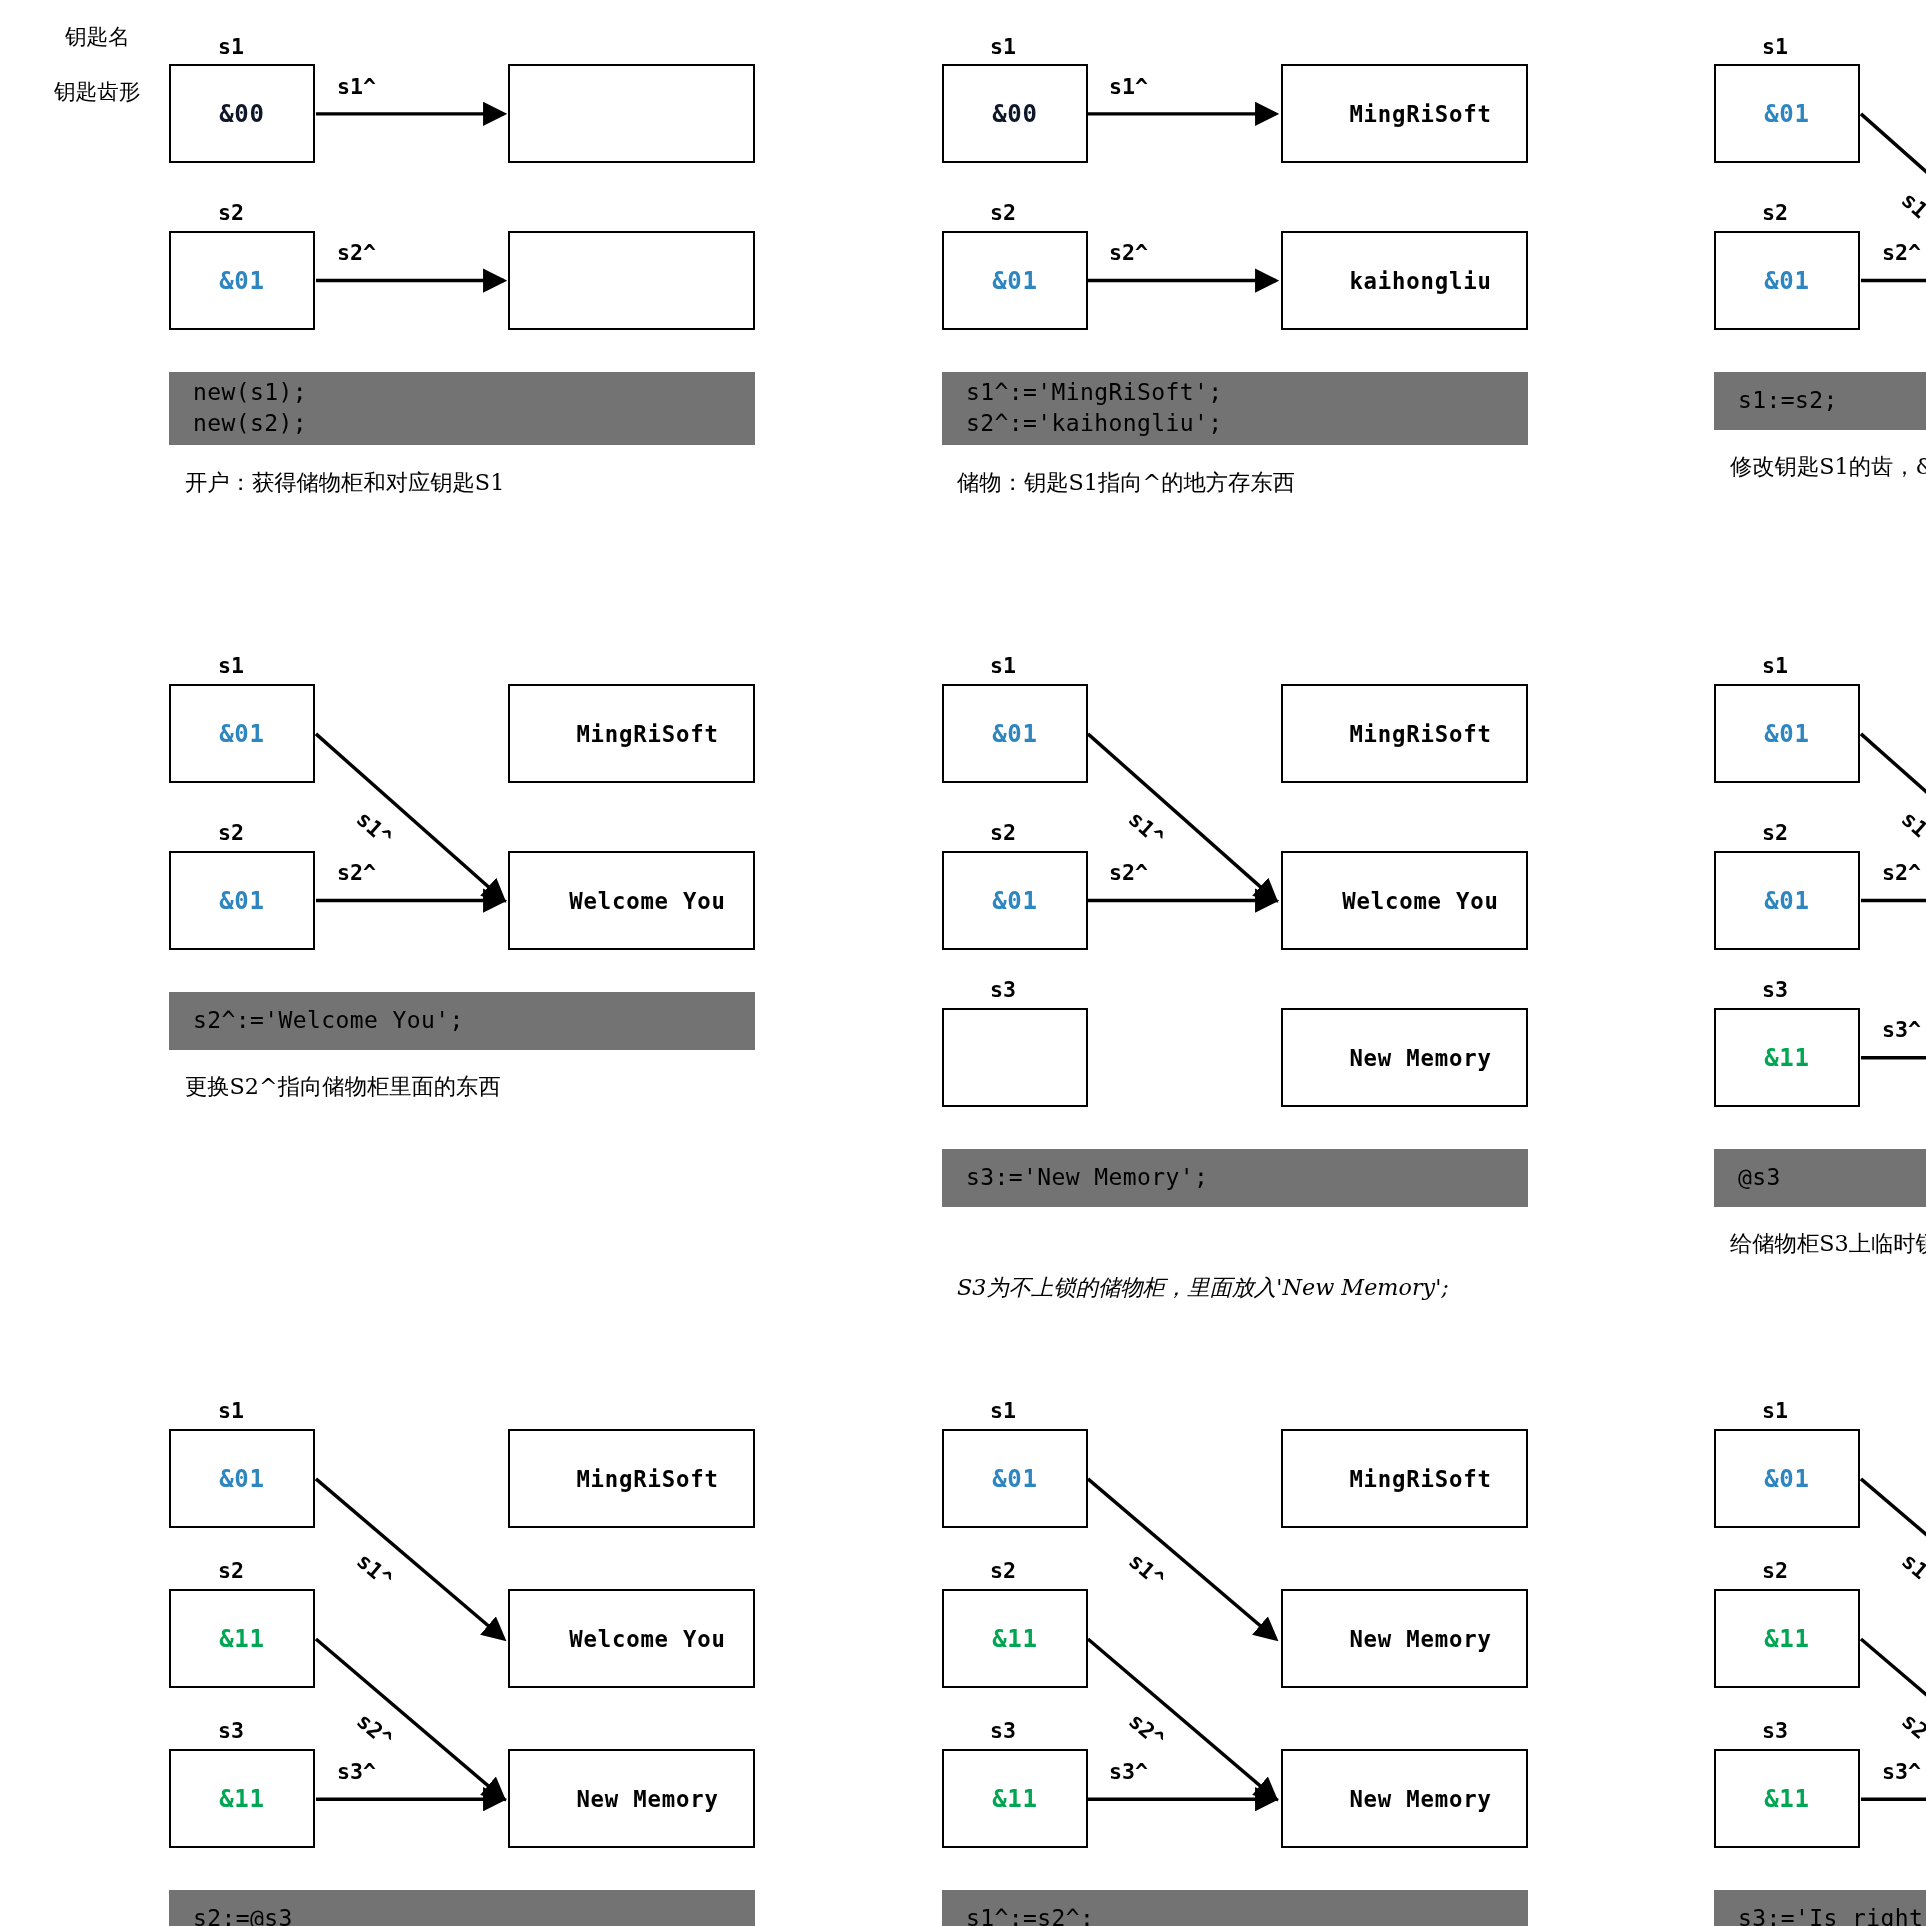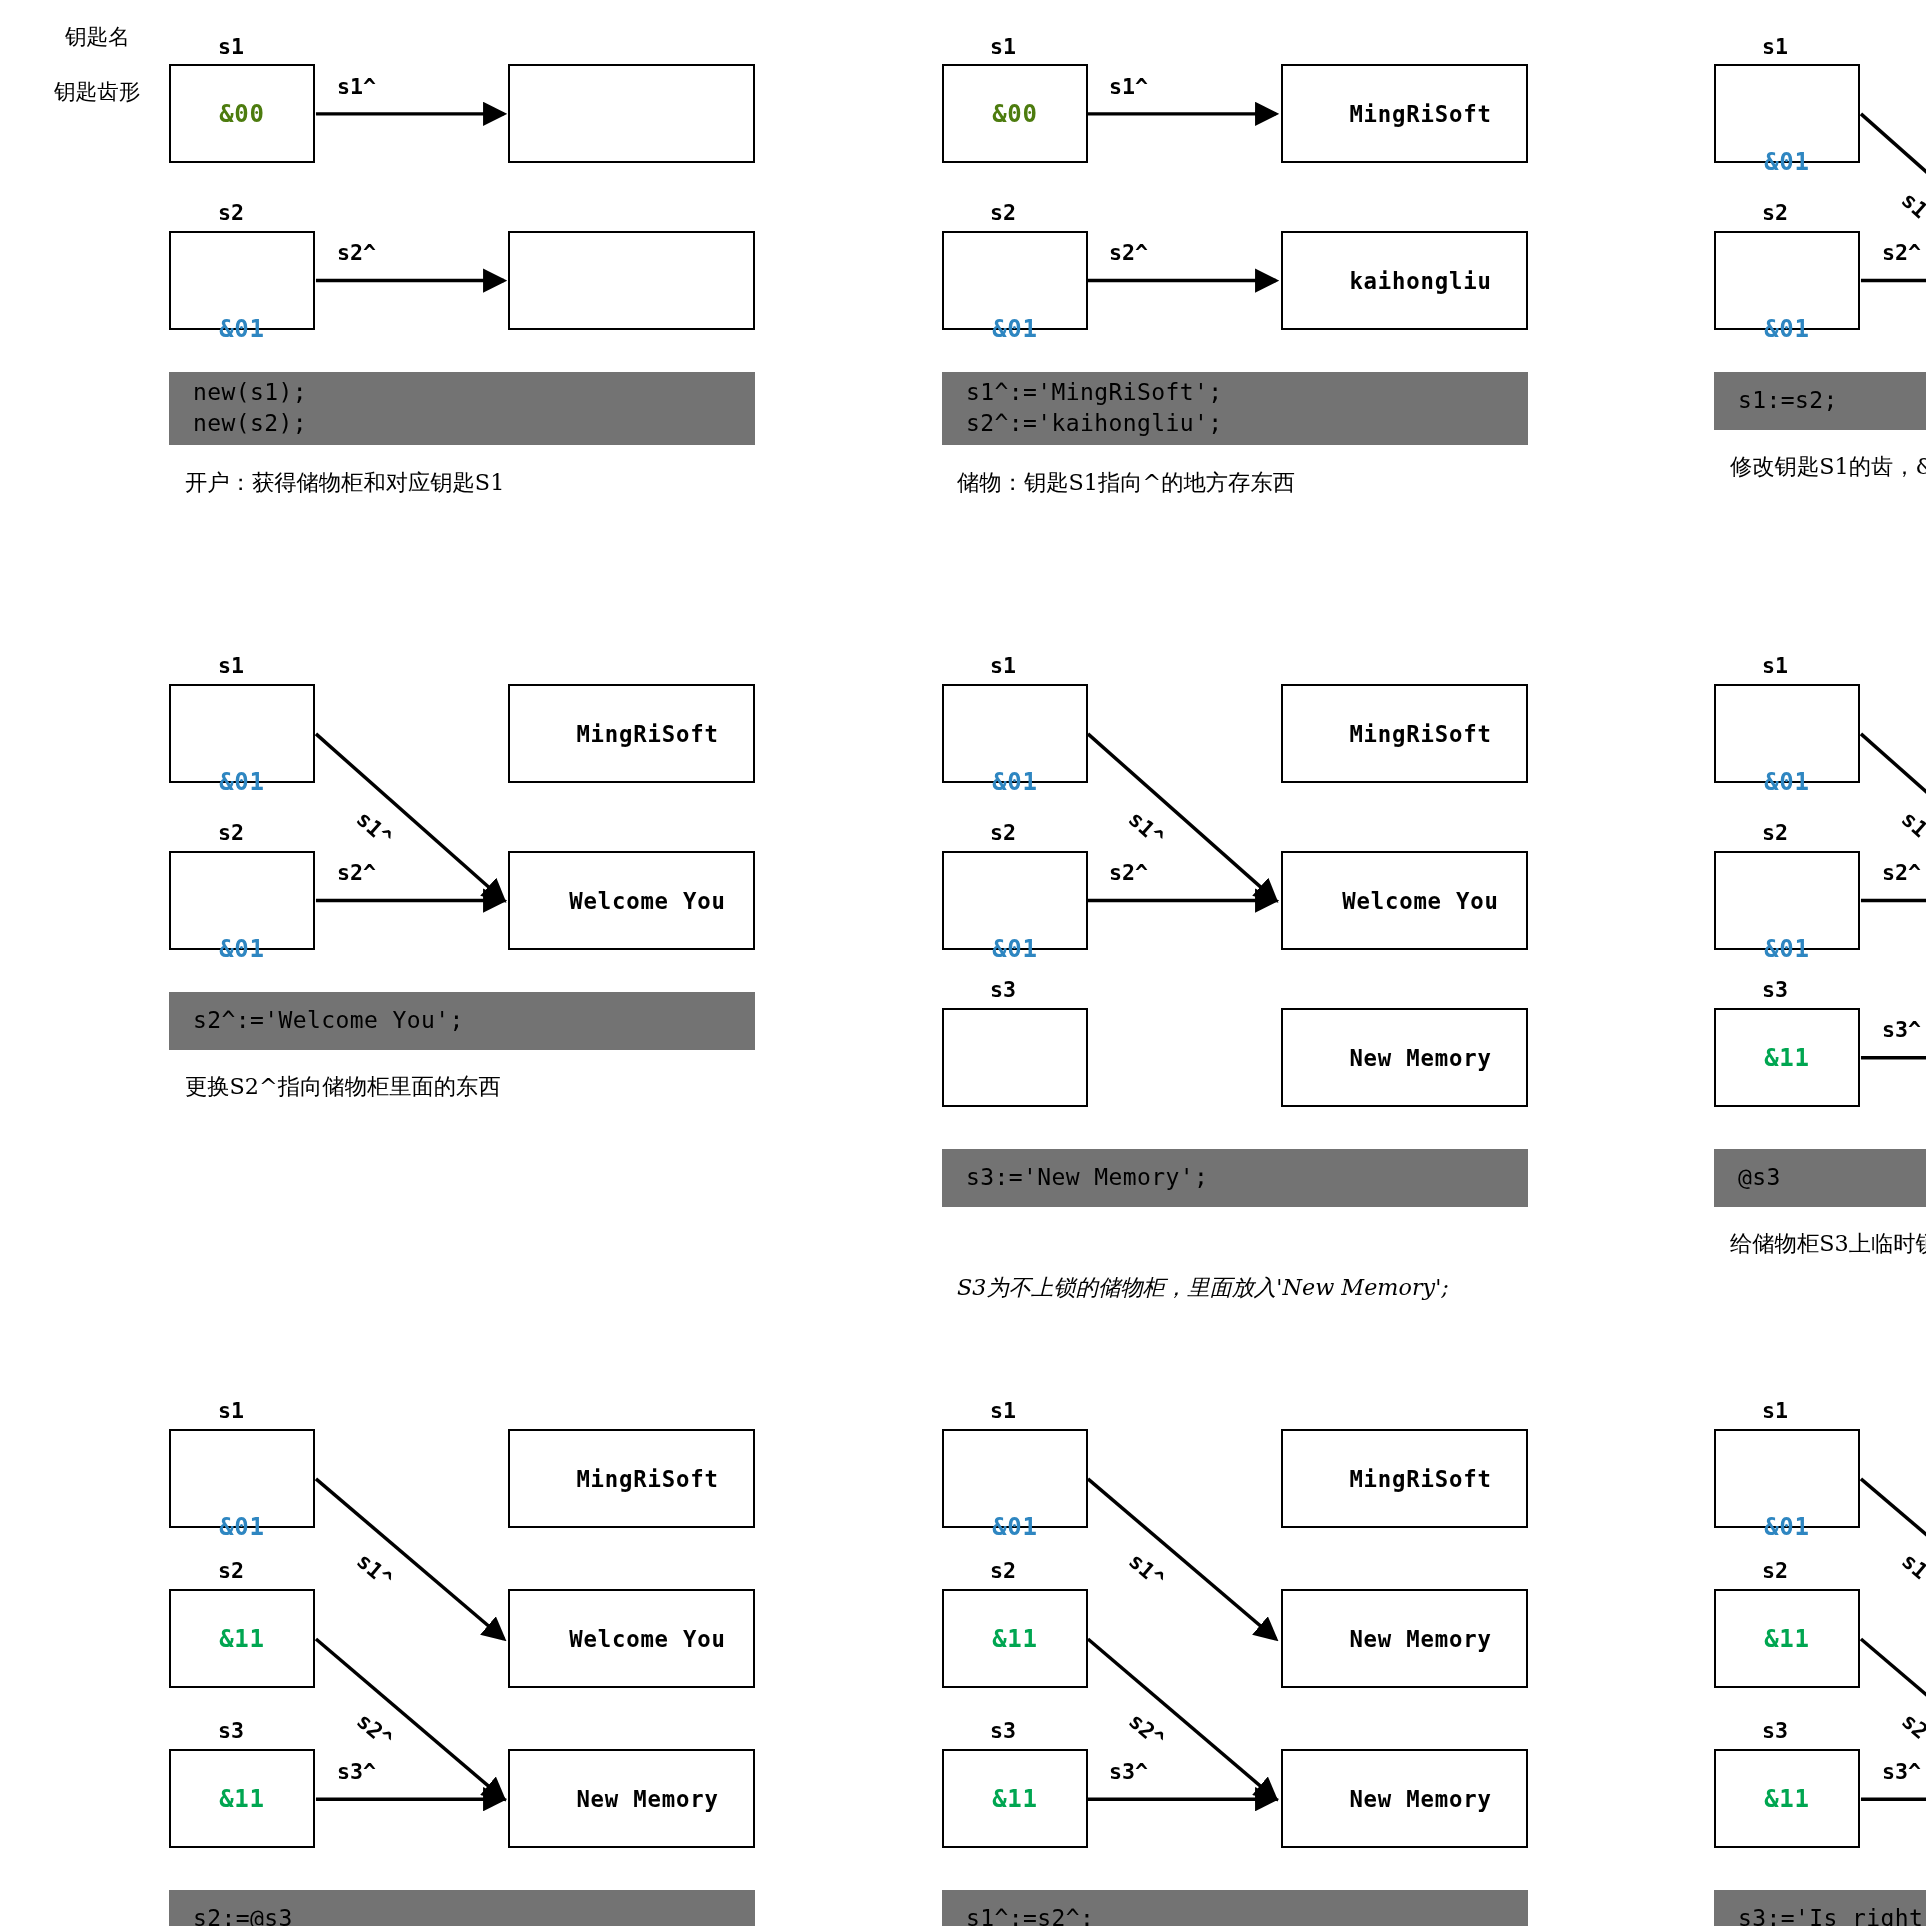--- a/index.html
+++ b/index.html
@@ -28,22 +28,22 @@
     top: 50%;
     transform: translateY(-50%);
     text-align: center;
     font-family: "DejaVu Sans Mono", monospace;
     font-weight: bold;
     font-size: 24px;
     letter-spacing: 0.8px;
     white-space: nowrap;
   }
   .box.target .val { font-size: 22.3px; }
-  .val.red   { color: #4d7c0f; }
-  .val.blue  { color: #2e86c1; margin-top: 48px; }
+  .val.red   { color: #0f172a; }
+  .val.blue  { color: #2e86c1; }
   .val.green { color: #00a651; }
   .val.black { color: #000000; padding-left: 32px; }
 
   
   .boxname {
     position: absolute;
     font-family: "DejaVu Sans Mono", monospace;
     font-weight: bold;
     font-size: 21.6px;
     color: #000000;

